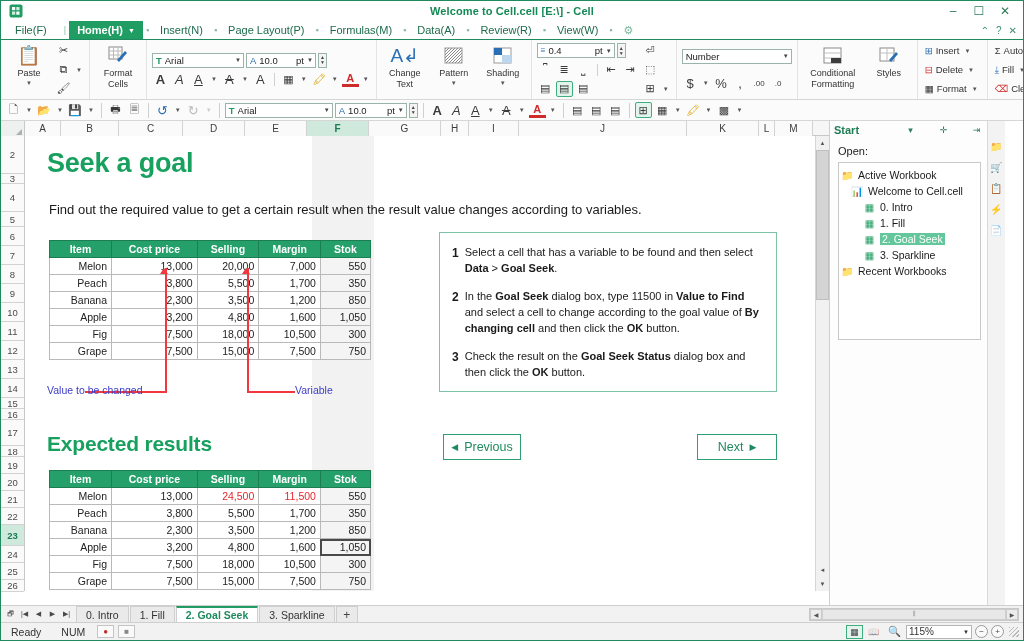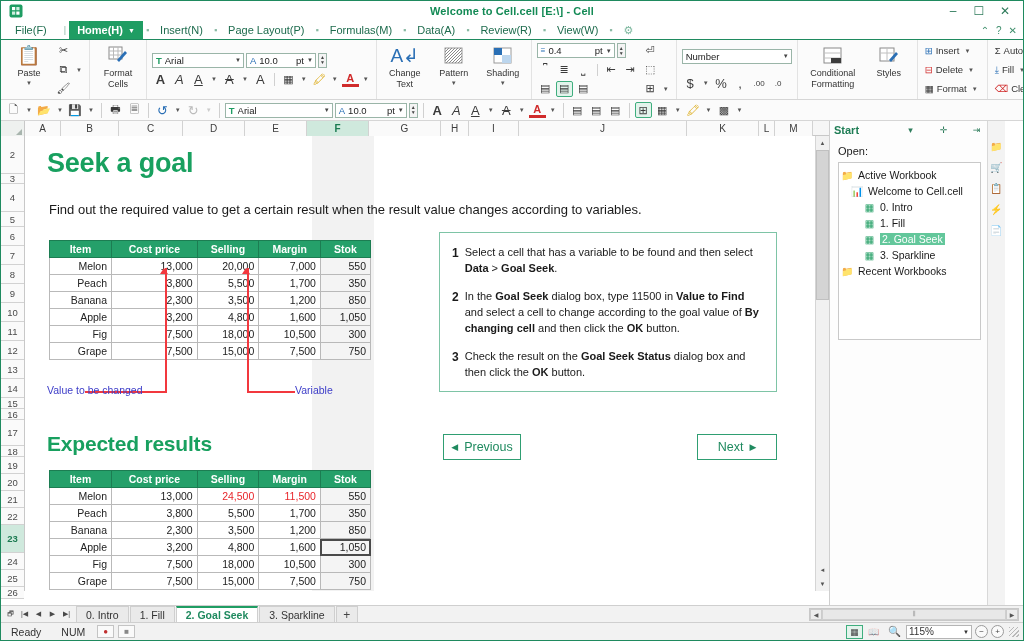--- a/index.html
+++ b/index.html
@@ -582,21 +582,21 @@
             <div class="rh" style="height: 19px;">13</div>
             <div class="rh" style="height: 19px;">14</div>
             <div class="rh" style="height: 11px;">15</div>
             <div class="rh" style="height: 11px;">16</div>
             <div class="rh" style="height: 26px;">17</div>
             <div class="rh" style="height: 11px;">18</div>
             <div class="rh" style="height: 17px;">19</div>
             <div class="rh" style="height: 17px;">20</div>
             <div class="rh" style="height: 17px;">21</div>
             <div class="rh" style="height: 17px;">22</div>
-            <div class="rh sel" style="height: 28px;">23</div>
+            <div class="rh sel" style="height: 21px;">23</div>
             <div class="rh" style="height: 17px;">24</div>
             <div class="rh" style="height: 17px;">25</div>
             <div class="rh" style="height: 12px;">26</div>
           </div>
         <div class="cells" id="cells" style="width:790px;height:455px;">
 
           <div class="colF-band" id="fband" style="left: 287px; width: 62px;"></div>
 
           <div class="sheet-title" style="left:22px; top:12px; font-size:27px;">Seek a goal</div>
           <div class="sheet-sub" style="left:24px; top:66px;">Find out the required value to get a certain result when the result value changes according to variables.</div>

